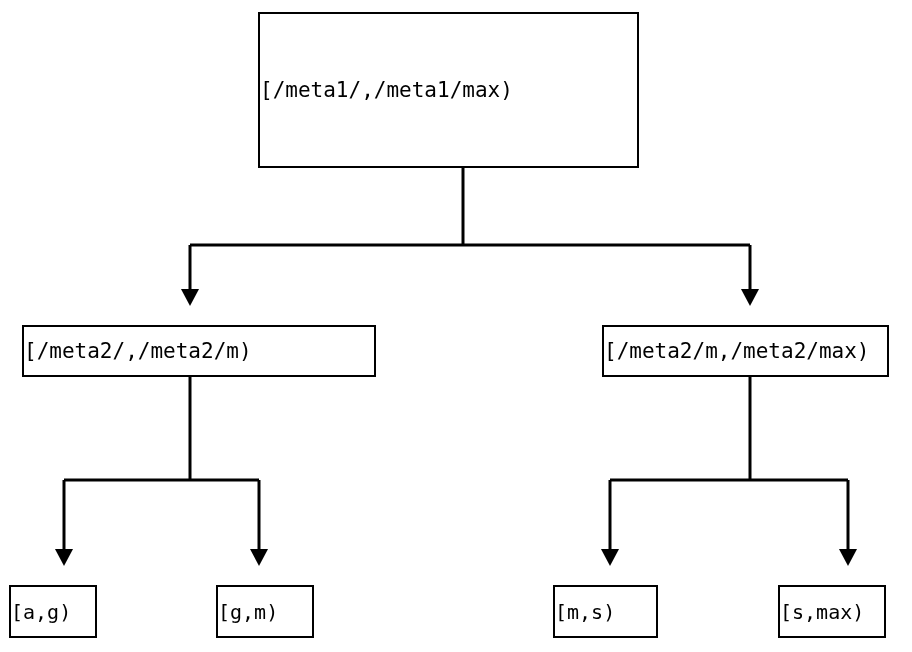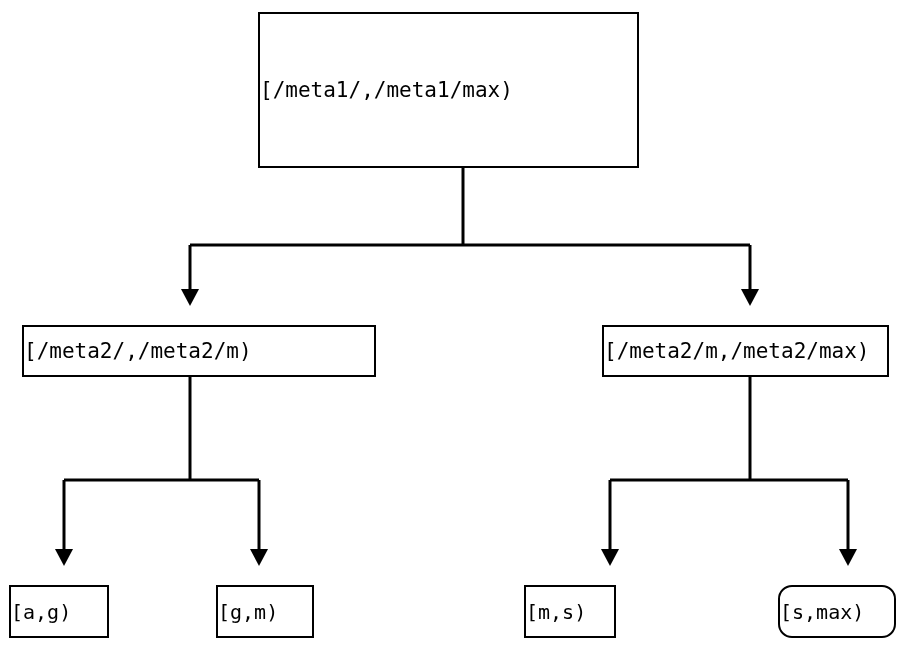--- a/index.html
+++ b/index.html
@@ -30,24 +30,24 @@
     font-family: "DejaVu Sans Mono", "Liberation Mono", monospace;
     font-size: 21px;
     letter-spacing: 0px;
     color: #000000;
     line-height: 1;
   }
   .node-root      { left: 258px; top: 12px;  width: 381px; height: 156px; }
   .node-mid-left  { left: 22px;  top: 325px; width: 354px; height: 52px; }
   .node-mid-right { left: 580px; top: 325px; width: 287px; height: 52px; margin-left: 22px; }
   .node-leaf      { top: 585px; height: 53px; }
-  .node-leaf-1    { left: 9px;   width: 100px; }
+  .node-leaf-1    { left: 9px;   width: 88px; }
   .node-leaf-2    { left: 216px; width: 98px; }
-  .node-leaf-3    { left: 524px; width: 92px; }
-  .node-leaf-4    { left: 778px; width: 118px; border-radius: 14px; }
+  .node-leaf-3    { left: 553px; width: 105px; }
+  .node-leaf-4    { left: 778px; width: 108px; }
   .node-leaf .node-label { font-size: 20px; }
 
   .edges {
     position: absolute;
     left: 0;
     top: 0;
     width: 912px;
     height: 652px;
     pointer-events: none;
   }

